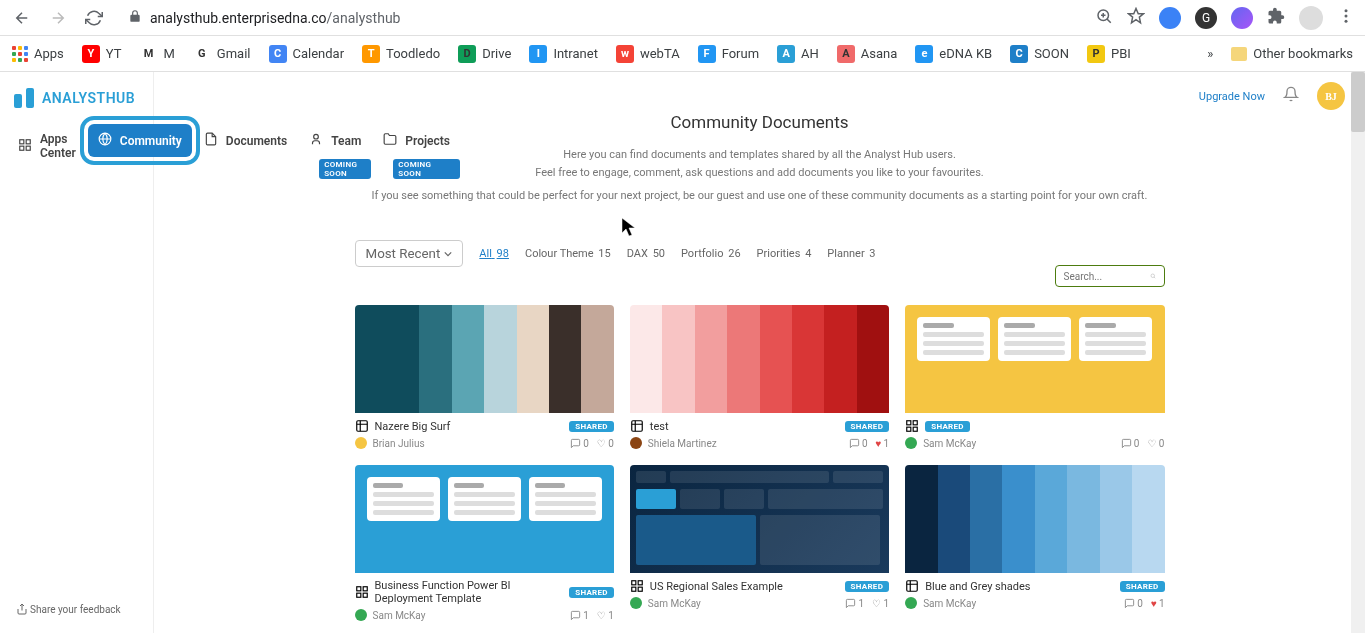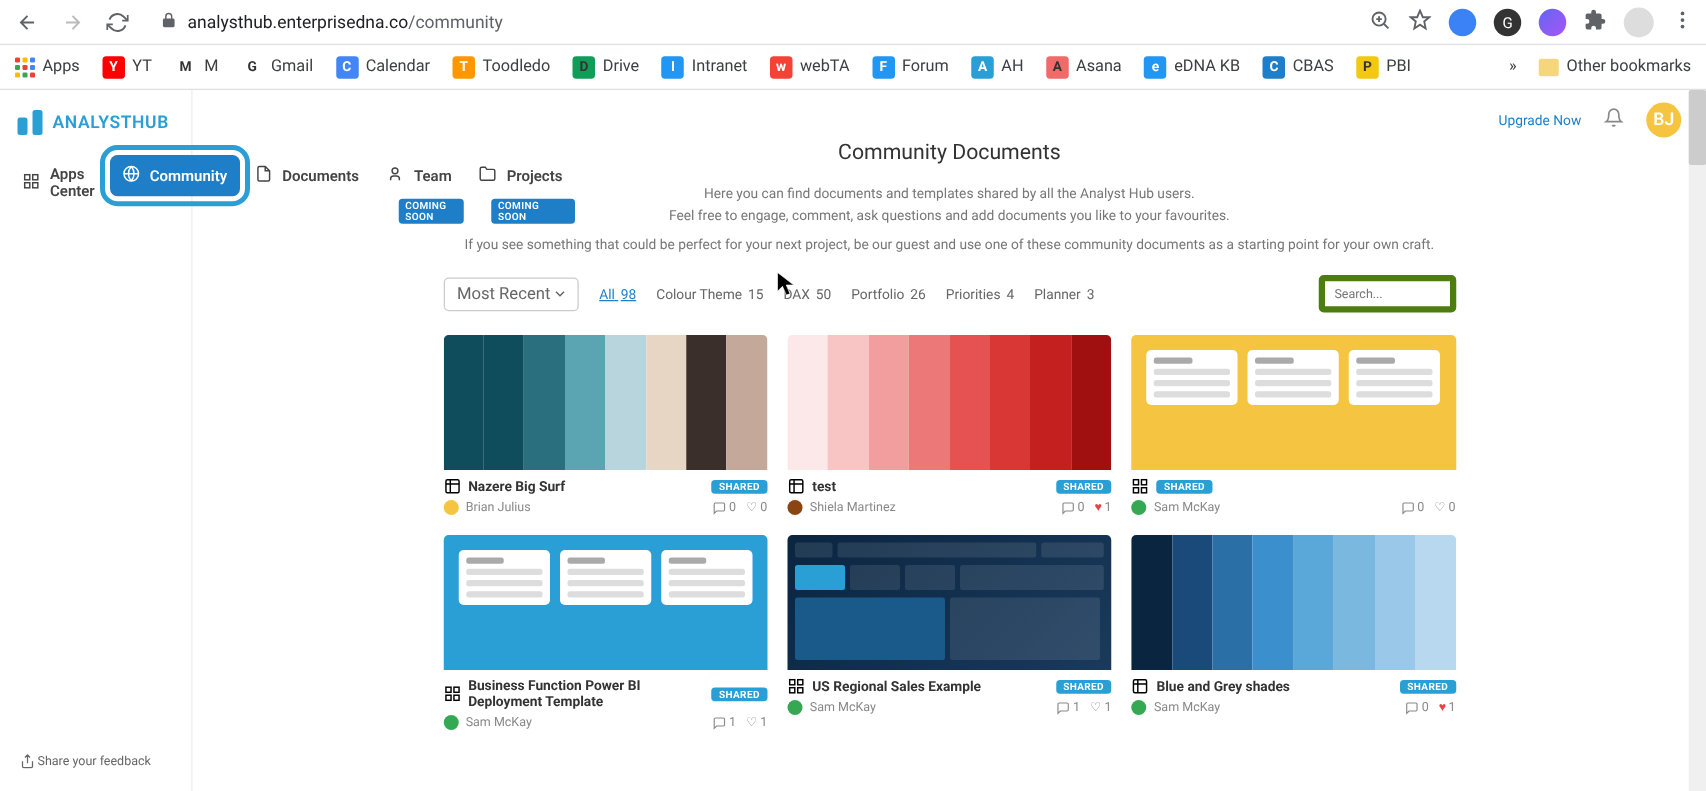--- a/index.html
+++ b/index.html
@@ -48,51 +48,51 @@
 .badge-soon { font-size: 8px; background: #1e7fc8; color: #fff; padding: 1px 5px; border-radius: 3px; margin-left: 20px; margin-top: 2px; font-weight: 600; letter-spacing: 0.3px; }
 .side-group { margin-bottom: 10px; }
 .side-footer { margin-top: auto; }
 .feedback { display: flex; align-items: center; gap: 2px; font-size: 10px; color: #666; padding: 6px 8px; cursor: pointer; }
 
 
 .main { flex: 1; overflow-y: auto; position: relative; }
 .topbar { position: absolute; top: 10px; right: 20px; display: flex; align-items: center; gap: 18px; }
 .upgrade { font-size: 11px; color: #1e7fc8; cursor: pointer; }
 .bell { color: #888; cursor: pointer; }
-.user-avatar { width: 28px; height: 28px; border-radius: 50%; background: #f5c542; display: flex; align-items: center; justify-content: center; font-size: 14px; font-weight: 600; color: #fff; }
+.user-avatar { width: 28px; height: 28px; border-radius: 50%; background: #f5c542; display: flex; align-items: center; justify-content: center; font-size: 10px; font-weight: 600; color: #fff; font-family: Liberation Serif, serif; }
 
 .content { max-width: 810px; margin: 0 auto; padding: 40px 0 20px; }
 .page-title { text-align: center; font-size: 17px; font-weight: 400; color: #333; margin-bottom: 14px; }
 .page-desc { text-align: center; font-size: 11px; color: #777; line-height: 1.6; margin-bottom: 8px; }
 .page-desc2 { text-align: center; font-size: 11px; color: #777; margin-bottom: 18px; }
 
 .filters { display: flex; align-items: center; gap: 16px; font-size: 11px; margin-bottom: 18px; }
 .sort-btn { border: 1px solid #ccc; padding: 5px 10px; border-radius: 4px; color: #666; background: #fff; cursor: pointer; display: flex; align-items: center; gap: 4px; }
 .filter-tab { color: #666; cursor: pointer; }
 .filter-tab.active { color: #1e7fc8; text-decoration: underline; }
 .filter-count { margin-left: 2px; }
 .filter-spacer { flex: 1; }
-.search-box { border: 5px solid #4d7c0f; border-radius: 4px; padding: 4px 8px; display: flex; align-items: center; gap: 6px; width: 110px; }
+.search-box { border: 1px solid #4d7c0f; border-radius: 4px; padding: 4px 8px; display: flex; align-items: center; gap: 6px; width: 110px; margin-top: 45px; }
 .search-box input { border: none; outline: none; font-size: 10px; width: 80px; color: #888; }
 
 .grid { display: grid; grid-template-columns: repeat(3, 1fr); gap: 16px; }
 .card { display: flex; flex-direction: column; cursor: pointer; }
 .thumb { height: 108px; border-radius: 4px 4px 0 0; overflow: hidden; display: flex; }
 .thumb.palette span { flex: 1; }
 .thumb.wireframe { padding: 12px; align-items: flex-start; gap: 8px; }
 .wf-col { flex: 1; background: #fff; border-radius: 4px; padding: 6px; display: flex; flex-direction: column; gap: 4px; }
 .wf-bar { height: 5px; background: #ddd; border-radius: 2px; }
 .wf-bar.short { width: 50%; }
 .wf-bar.dark { background: #aaa; }
 .thumb.dashboard { background: linear-gradient(135deg,#0a2540,#1a3a5c); position: relative; }
 .dash-row { position: absolute; display: flex; gap: 4px; }
 .dash-item { background: rgba(255,255,255,0.1); border-radius: 2px; }
 .card-meta { display: flex; align-items: center; gap: 6px; padding: 6px 0 4px; font-size: 11px; }
 .card-type-icon { width: 14px; height: 14px; display: flex; align-items: center; justify-content: center; }
-.card-title { font-weight: 700; color: #333; flex: 1; }
+.card-title { font-weight: 400; color: #333; flex: 1; }
 .shared-badge { font-size: 8px; background: #2a9fd6; color: #fff; padding: 1px 6px; border-radius: 3px; font-weight: 700; letter-spacing: 0.3px; }
 .card-author-row { display: flex; align-items: center; gap: 6px; font-size: 10px; color: #888; }
 .author-dot { width: 12px; height: 12px; border-radius: 50%; }
 .stats { margin-left: auto; display: flex; align-items: center; gap: 8px; color: #888; }
 .stat { display: flex; align-items: center; gap: 2px; }
 .heart { color: #e04545; }
 
 .cursor { position: absolute; top: 146px; left: 468px; pointer-events: none; }
 .scrollbar { position: absolute; right: 0; top: 0; width: 14px; height: 100%; background: #f0f0f0; }
 .scroll-thumb { width: 100%; background: #ccc; border-radius: 2px; }
@@ -114,21 +114,21 @@
   <button class="nav-btn">
       <svg width="18" height="18" viewBox="0 0 24 24" fill="none" stroke="currentColor" stroke-width="2">
         <path d="M23 4v6h-6M1 20v-6h6"></path>
         <path d="M3.51 9a9 9 0 0114.85-3.36L23 10M1 14l4.64 4.36A9 9 0 0020.49 15"></path>
       </svg>
     </button>
   <div class="url-bar">
     <span class="lock-icon"><svg width="14" height="14" viewBox="0 0 24 24" fill="currentColor">
           <path d="M12 2a5 5 0 00-5 5v3H6a2 2 0 00-2 2v8a2 2 0 002 2h12a2 2 0 002-2v-8a2 2 0 00-2-2h-1V7a5 5 0 00-5-5zm-3 5a3 3 0 116 0v3H9V7z"></path>
         </svg></span>
-    <span><span class="url-host">analysthub.enterprisedna.co</span><span class="url-path">/community</span></span>
+    <span><span class="url-host">analysthub.enterprisedna.co</span><span class="url-path">/analysthub</span></span>
   </div>
   <div class="chrome-actions">
     <span><svg width="18" height="18" viewBox="0 0 24 24" fill="none" stroke="currentColor" stroke-width="2">
           <circle cx="11" cy="11" r="7"></circle>
           <path d="M21 21l-5-5M11 8v6M8 11h6"></path>
         </svg></span>
     <span><svg width="18" height="18" viewBox="0 0 24 24" fill="none" stroke="currentColor" stroke-width="2">
           <path d="M12 2l3 7h7l-5.5 4.5L18 21l-6-4-6 4 1.5-7.5L2 9h7z"></path>
         </svg></span>
     <span class="ext-icon ext-blue"></span>
@@ -204,21 +204,21 @@
     <div class="bm">
       <div class="bm-icon" style="background:#f06a6a;color:#333">A</div>
       <span>Asana</span>
     </div>
     <div class="bm">
       <div class="bm-icon" style="background:#2196f3;color:#fff">e</div>
       <span>eDNA KB</span>
     </div>
     <div class="bm">
       <div class="bm-icon" style="background:#1e7fc8;color:#fff">C</div>
-      <span>CBAS</span>
+      <span>SOON</span>
     </div>
     <div class="bm">
       <div class="bm-icon" style="background:#f2c811;color:#333">P</div>
       <span>PBI</span>
     </div>
     <div class="bm-spacer"></div>
     <div class="bm">»</div>
     <div class="other-bm">
       <div class="folder-icon"></div>
       <span>Other bookmarks</span>

